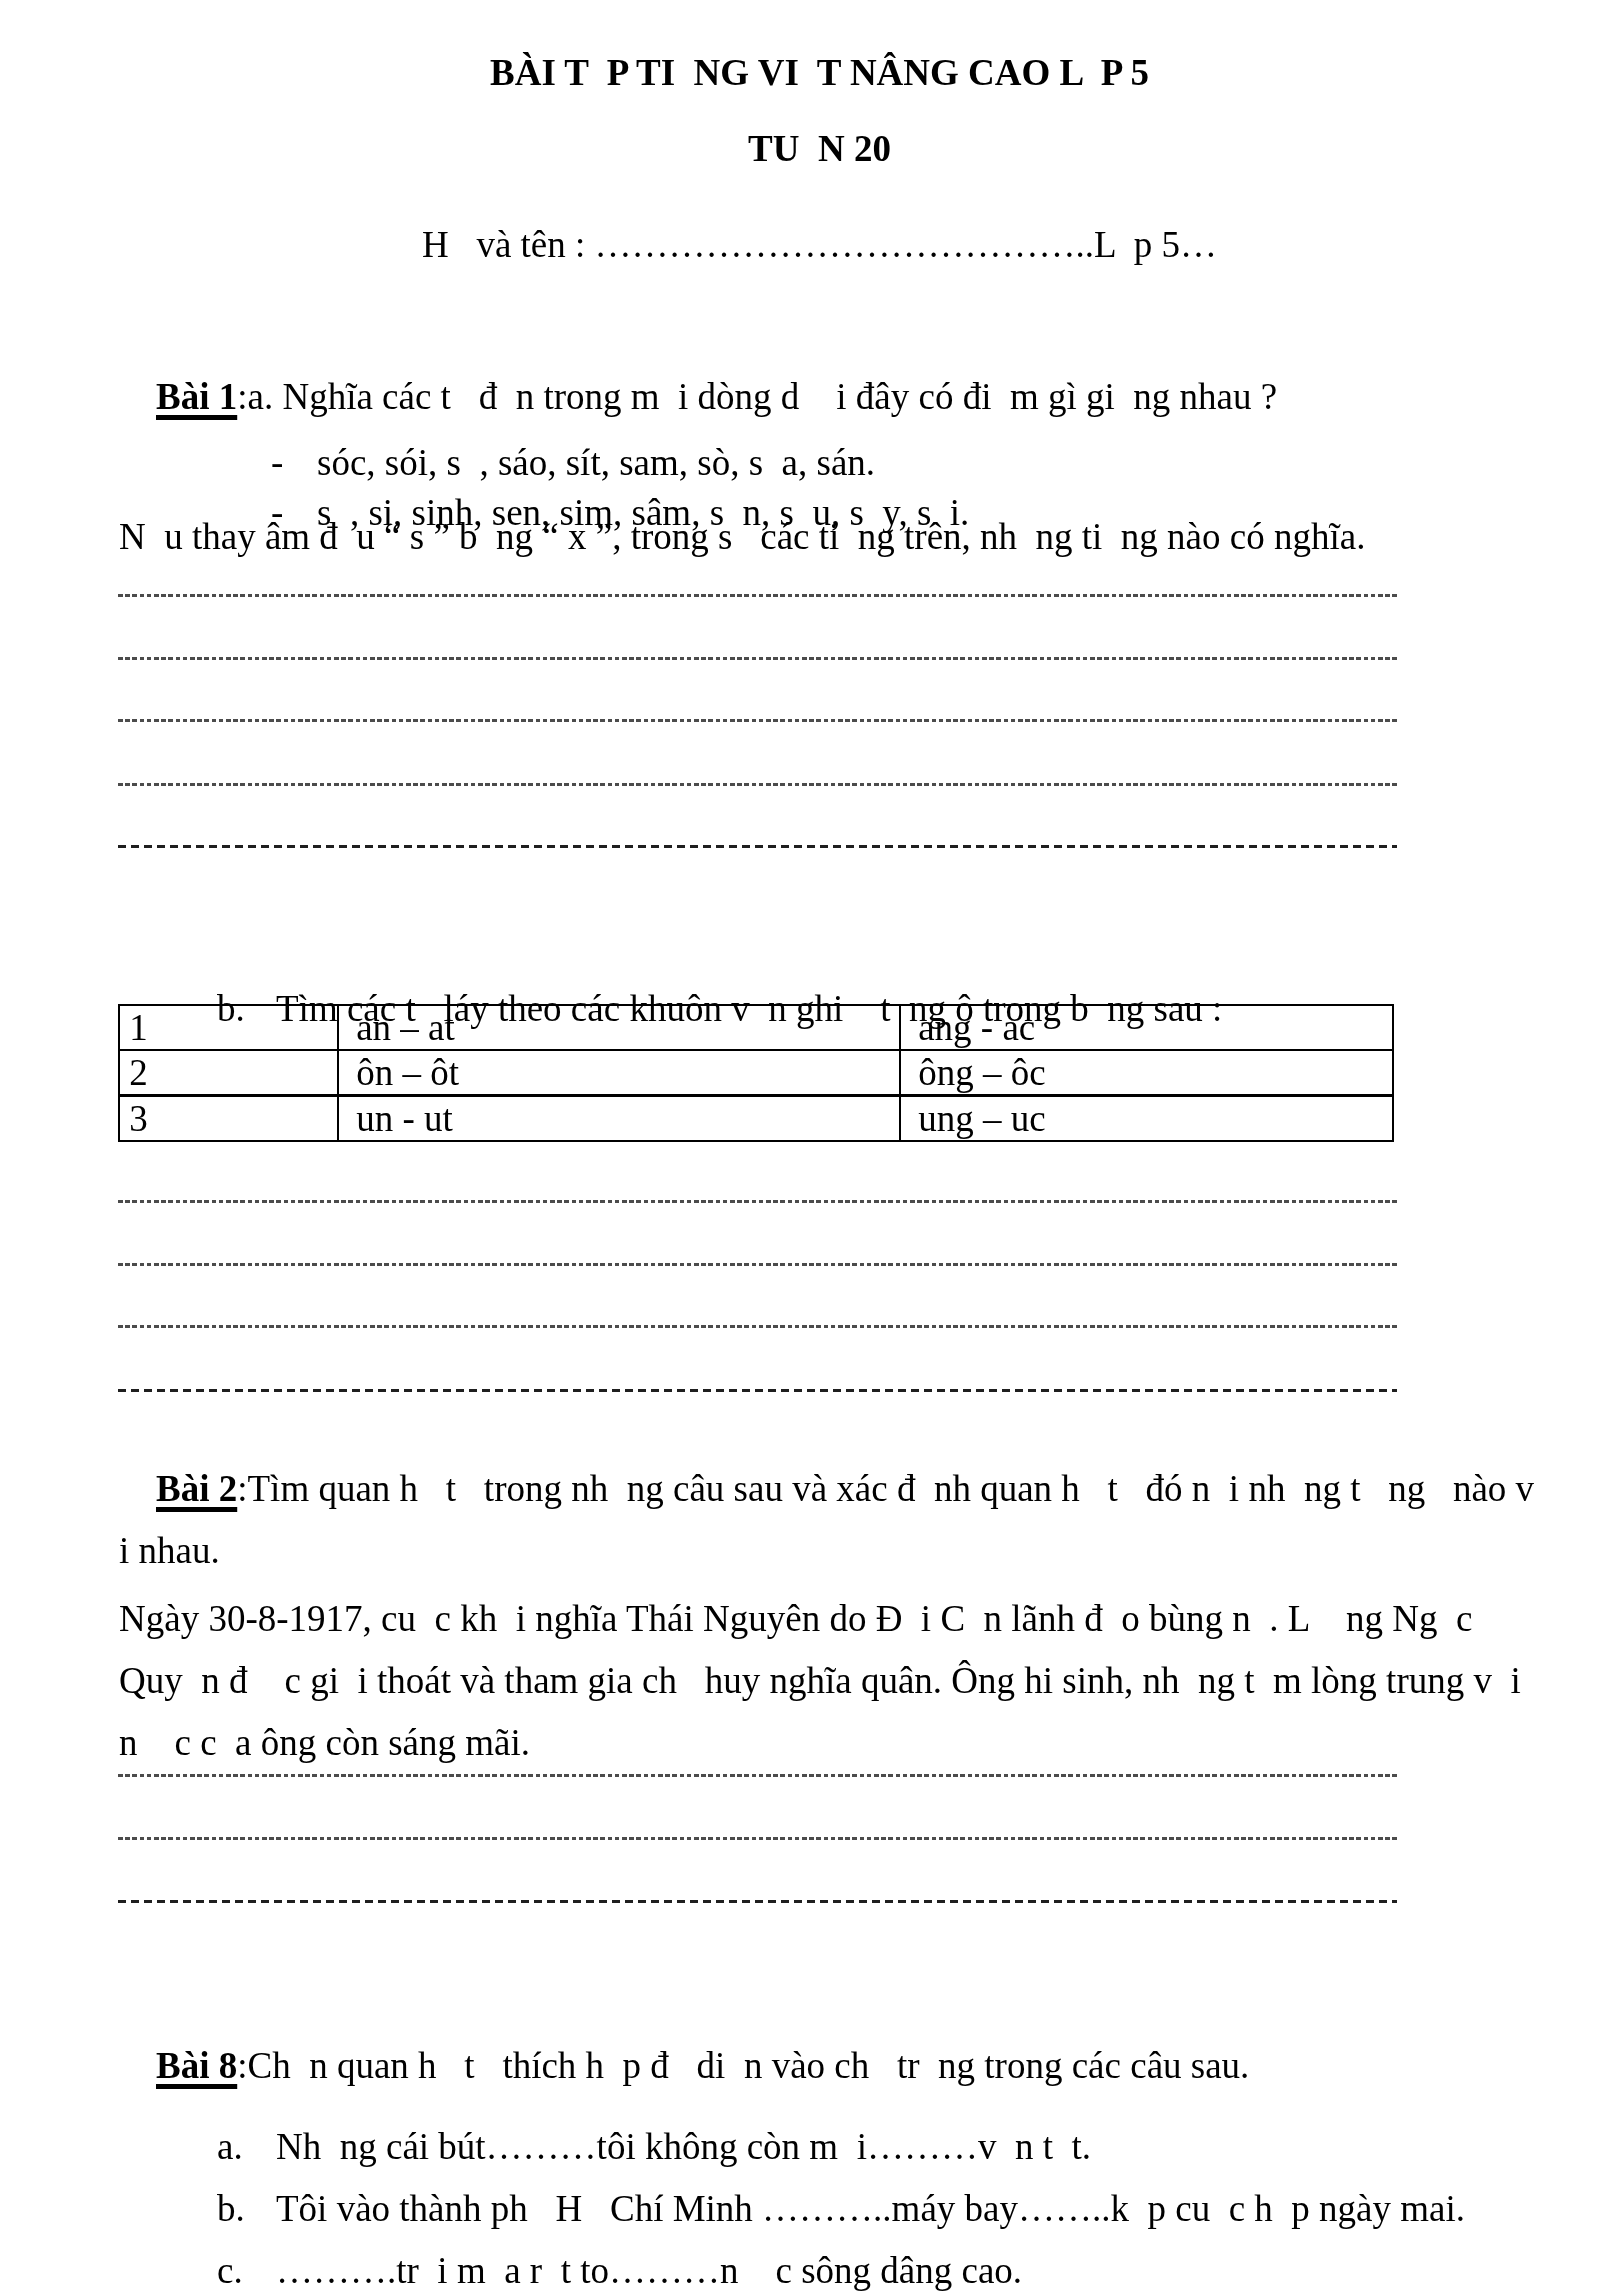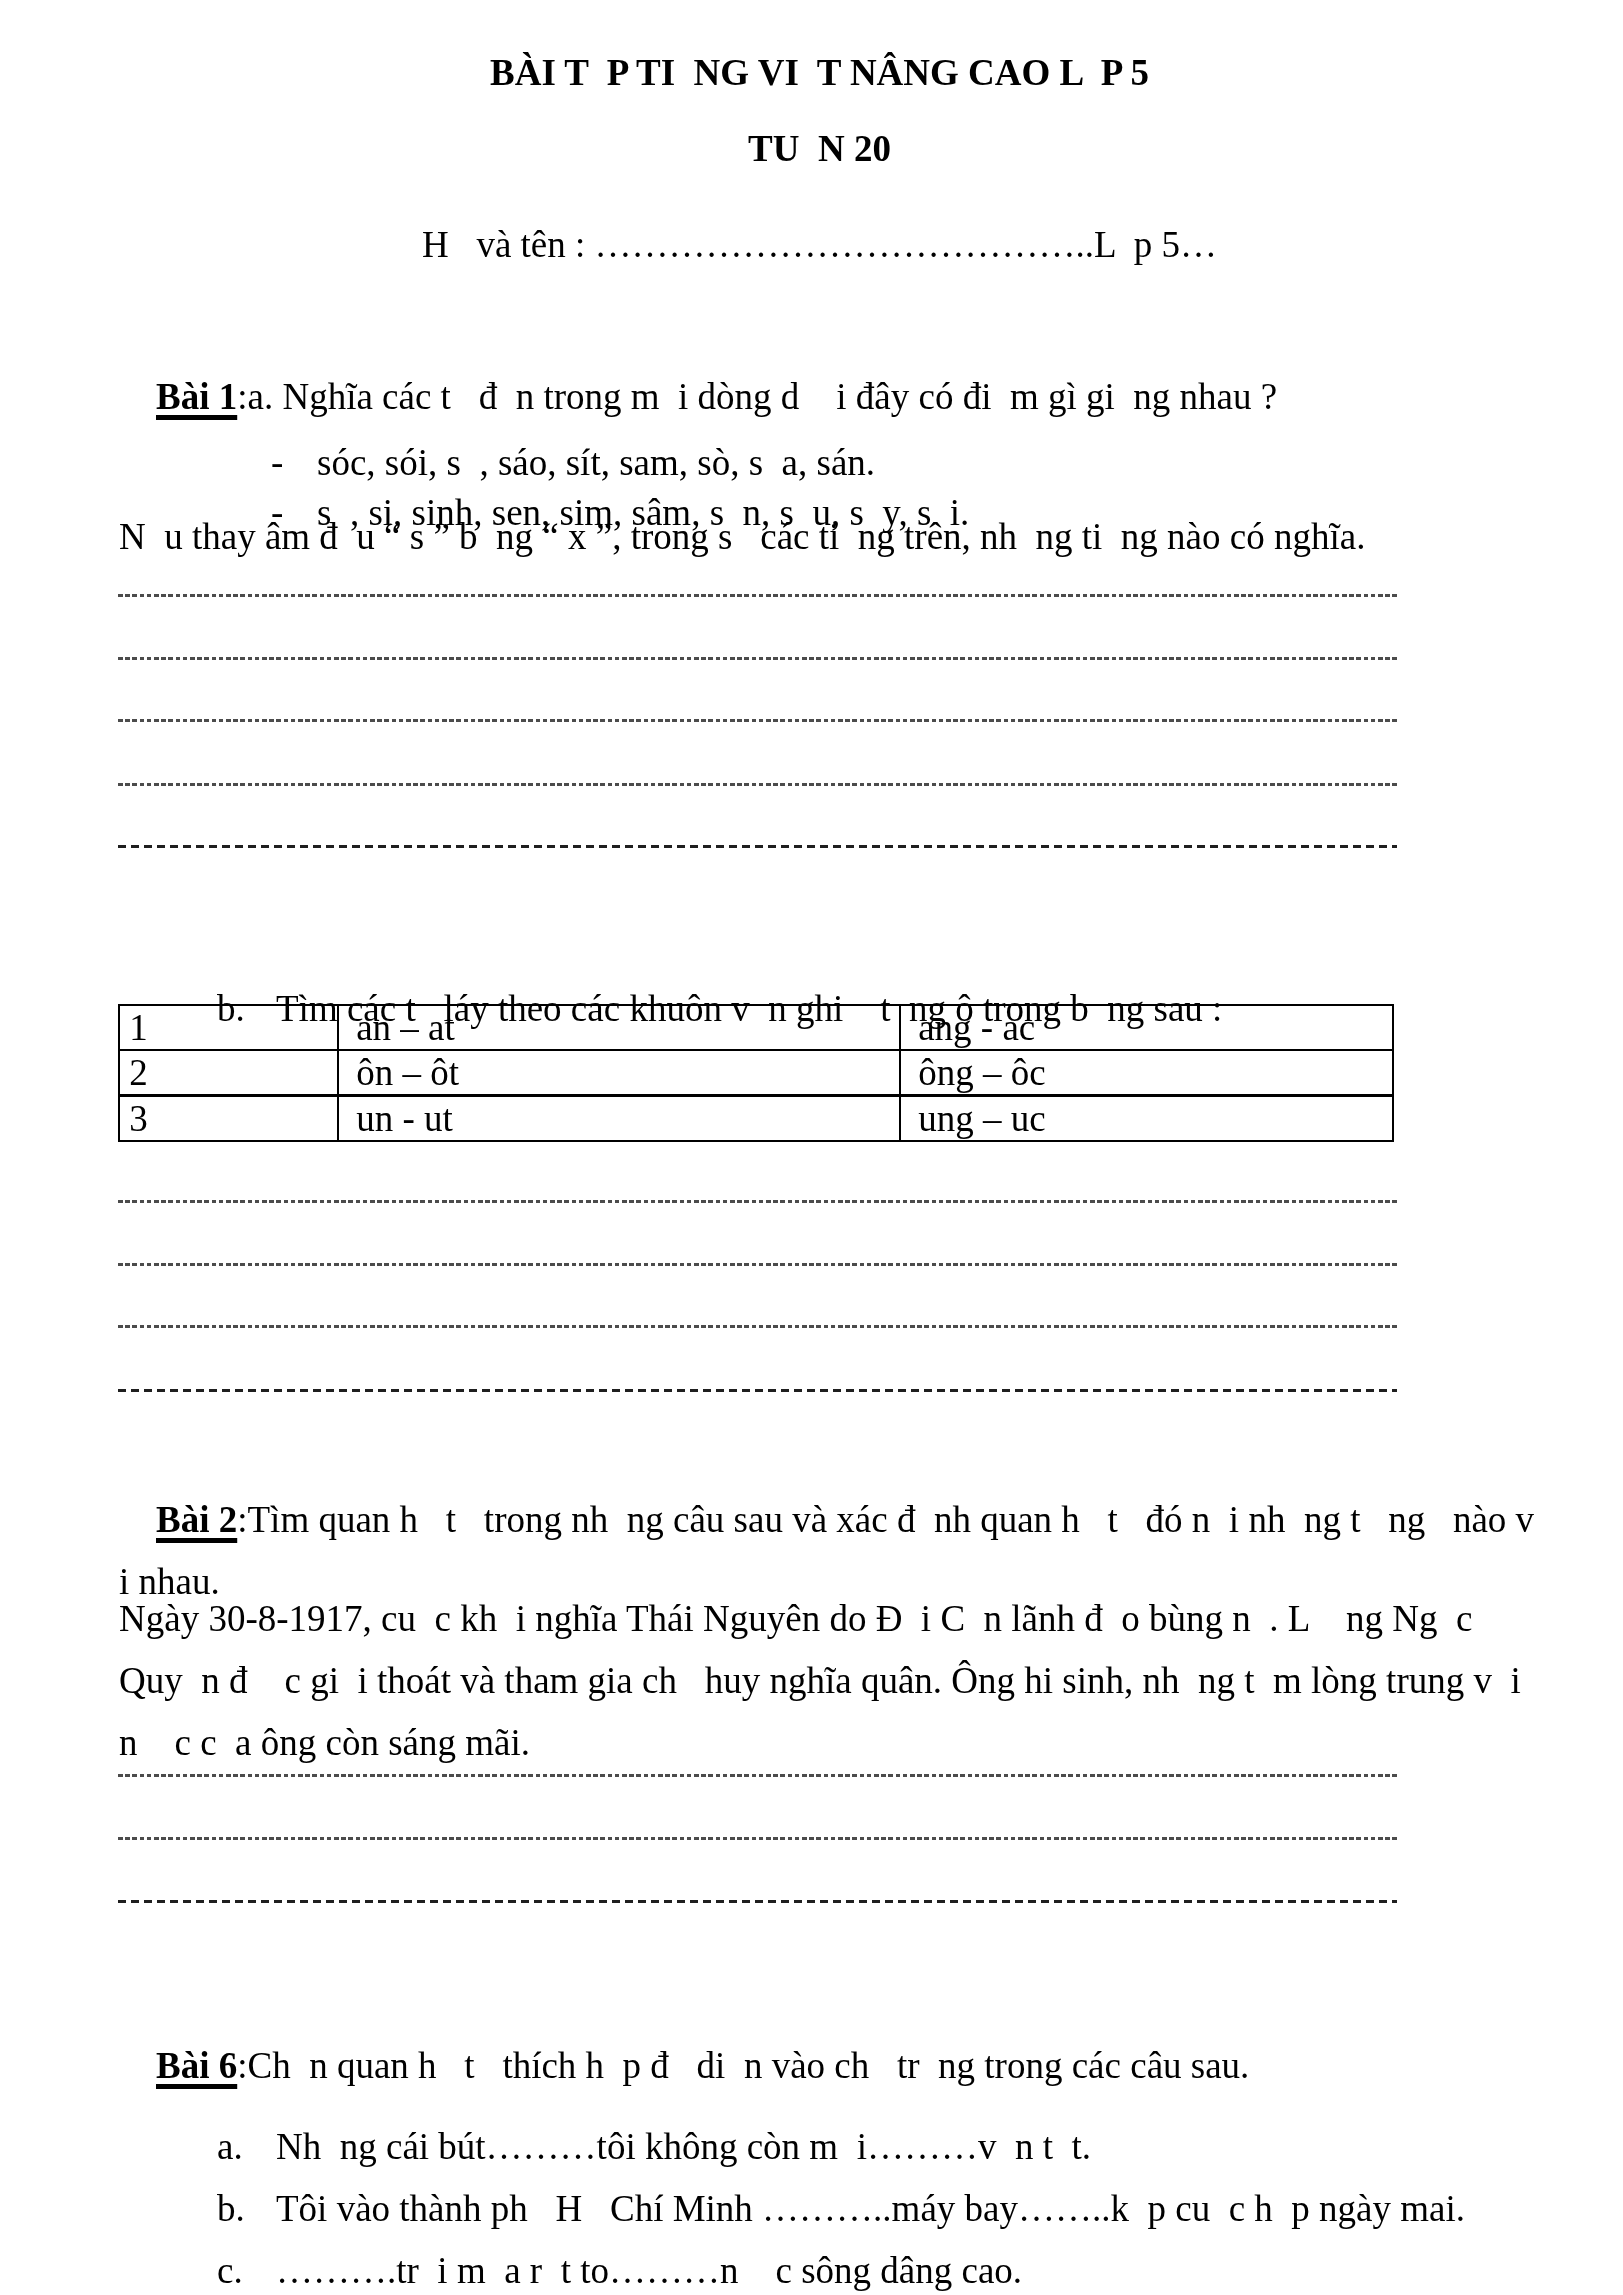--- a/index.html
+++ b/index.html
@@ -112,32 +112,32 @@
       <td class="c3">ung – uc</td>
     </tr>
   </tbody>
     </table>
 
   <div class="ans" style="top:1200px;"></div>
   <div class="ans" style="top:1263px;"></div>
   <div class="ans" style="top:1325px;"></div>
   <div class="ans coarse" style="top:1389px;"></div>
 
-  <div class="t wrapblock" style="top:1427px; left:111px;">
+  <div class="t wrapblock" style="top:1396px; left:111px;">
     <span class="ex-label">Bài 2</span><span>:Tìm quan h   t   trong nh  ng câu sau và xác đ  nh quan h   t   đó n  i nh  ng t   ng   nào v  i nhau.</span>
   </div>
 
   <div class="t wrapblock" style="top:1588px; left:111px;">Ngày 30-8-1917, cu  c kh  i nghĩa Thái Nguyên do Đ  i C  n lãnh đ  o bùng n  . L    ng Ng  c Quy  n đ    c gi  i thoát và tham gia ch   huy nghĩa quân. Ông hi sinh, nh  ng t  m lòng trung v  i n    c c  a ông còn sáng mãi.</div>
 
   <div class="ans" style="top:1774px;"></div>
   <div class="ans" style="top:1837px;"></div>
   <div class="ans coarse" style="top:1900px;"></div>
 
   <div class="t" style="top:1973px; left:111px;">
-    <span class="ex-label">Bài 6</span><span>:Ch  n quan h   t   thích h  p đ   di  n vào ch   tr  ng trong các câu sau.</span>
+    <span class="ex-label">Bài 8</span><span>:Ch  n quan h   t   thích h  p đ   di  n vào ch   tr  ng trong các câu sau.</span>
   </div>
 
   <div class="t" style="top:2054px; left:172px;">
     <span class="marker-90">a.</span><span>Nh  ng cái bút………tôi không còn m  i………v  n t  t.</span>
   </div>
   <div class="t" style="top:2116px; left:172px;">
     <span class="marker-90">b.</span><span>Tôi vào thành ph   H   Chí Minh ………..máy bay……..k  p cu  c h  p ngày mai.</span>
   </div>
   <div class="t" style="top:2178px; left:172px;">
     <span class="marker-90">c.</span><span>……….tr  i m  a r  t to………n    c sông dâng cao.</span>

